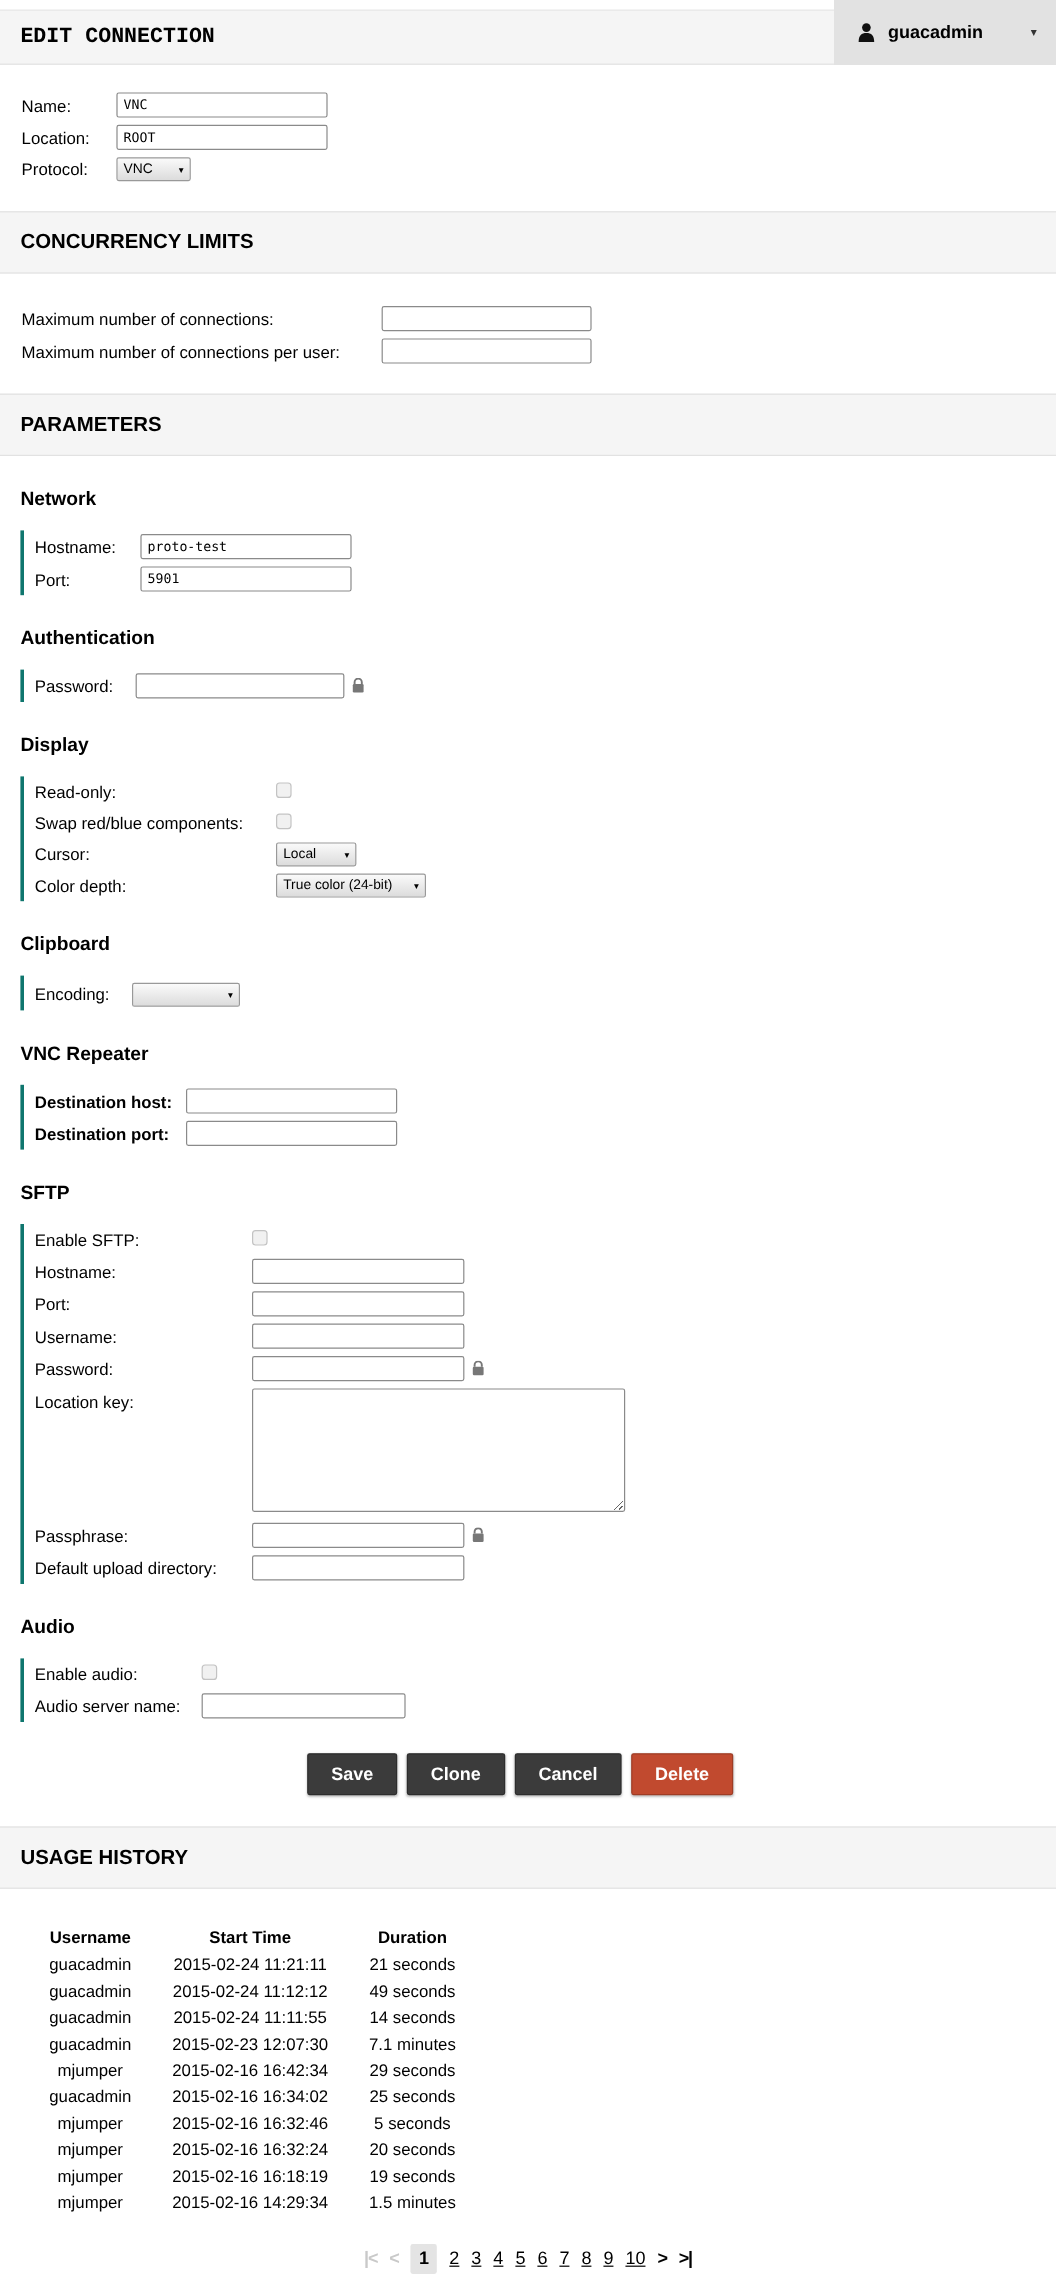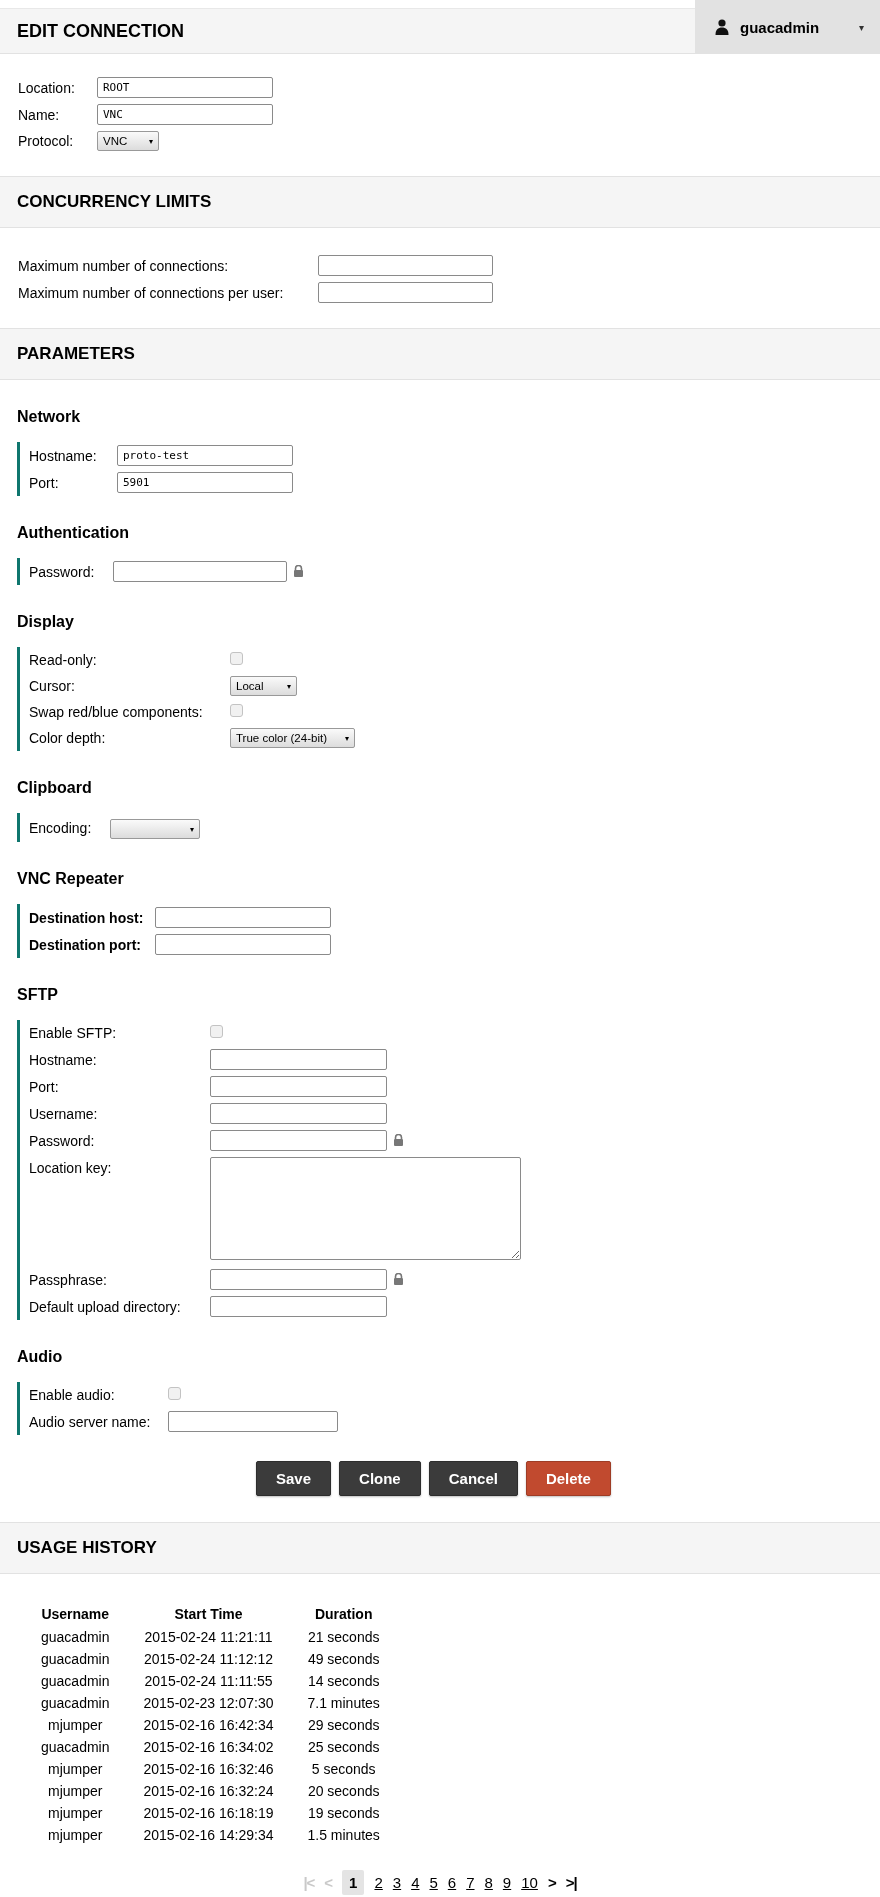--- a/index.html
+++ b/index.html
@@ -6,21 +6,21 @@
   html,body { margin:0; padding:0; }
   body {
     width:880px; min-height:1897px; background:#fff; color:#000;
     font-family:"Liberation Sans", sans-serif; font-size:14px; position:relative;
   }
 
   
   .page-header {
     margin-top:8px; height:46px; background:#f5f5f5;
     border-top:1px solid #e8e8e8; border-bottom:1px solid #e2e2e2;
-    display:flex; align-items:center;
+    display:flex; align-items:center;font-family:Liberation Mono, monospace;
   }
   .page-title { font-size:18px; font-weight:bold; padding-left:17px; }
   .user-menu {
     position:absolute; top:0; right:0; height:54px; width:185px;
     background:#e2e2e2; display:flex; align-items:center;
     padding:0 16px 0 18px; cursor:pointer;
   }
   .user-icon { width:18px; height:18px; flex:0 0 auto; }
   .user-name { font-weight:bold; font-size:15px; margin-left:9px; }
   .user-caret { margin-left:auto; font-size:10px; color:#333; }
@@ -121,26 +121,26 @@
     <circle cx="9" cy="5" r="3.6" fill="#111"></circle>
     <path d="M2.5 17 C2.5 11.5 5 9.5 9 9.5 C13 9.5 15.5 11.5 15.5 17 Z" fill="#111"></path>
   </svg>
   <span class="user-name">guacadmin</span>
   <span class="user-caret">▾</span>
 </div>
 
 <div class="block basic">
   <div class="form-table">
     <div class="form-row">
+      <div class="form-label">Name:</div>
+      <div class="form-cell"><input class="text" type="text" value="VNC" style=""></div>
+    </div>
+    <div class="form-row">
       <div class="form-label">Location:</div>
       <div class="form-cell"><input class="text" type="text" value="ROOT" style=""></div>
-    </div>
-    <div class="form-row">
-      <div class="form-label">Name:</div>
-      <div class="form-cell"><input class="text" type="text" value="VNC" style=""></div>
     </div>
     <div class="form-row">
       <div class="form-label">Protocol:</div>
       <div class="form-cell">
         <div class="select-box w-protocol">
           <span>VNC</span>
           <span class="select-caret">▾</span>
         </div>
       </div>
     </div>
@@ -197,31 +197,31 @@
 </div>
 
 <div class="param-title">Display</div>
 <div class="param-group display-g">
   <div class="form-table">
     <div class="form-row">
       <div class="form-label">Read-only:</div>
       <div class="form-cell"><input type="checkbox" class="checkbox" style=""></div>
     </div>
     <div class="form-row">
+      <div class="form-label">Swap red/blue components:</div>
+      <div class="form-cell"><input type="checkbox" class="checkbox" style=""></div>
+    </div>
+    <div class="form-row">
       <div class="form-label">Cursor:</div>
       <div class="form-cell">
         <div class="select-box w-cursor">
           <span>Local</span>
           <span class="select-caret">▾</span>
         </div>
       </div>
-    </div>
-    <div class="form-row">
-      <div class="form-label">Swap red/blue components:</div>
-      <div class="form-cell"><input type="checkbox" class="checkbox" style=""></div>
     </div>
     <div class="form-row">
       <div class="form-label">Color depth:</div>
       <div class="form-cell">
         <div class="select-box w-colordepth">
           <span>True color (24-bit)</span>
           <span class="select-caret">▾</span>
         </div>
       </div>
     </div>

